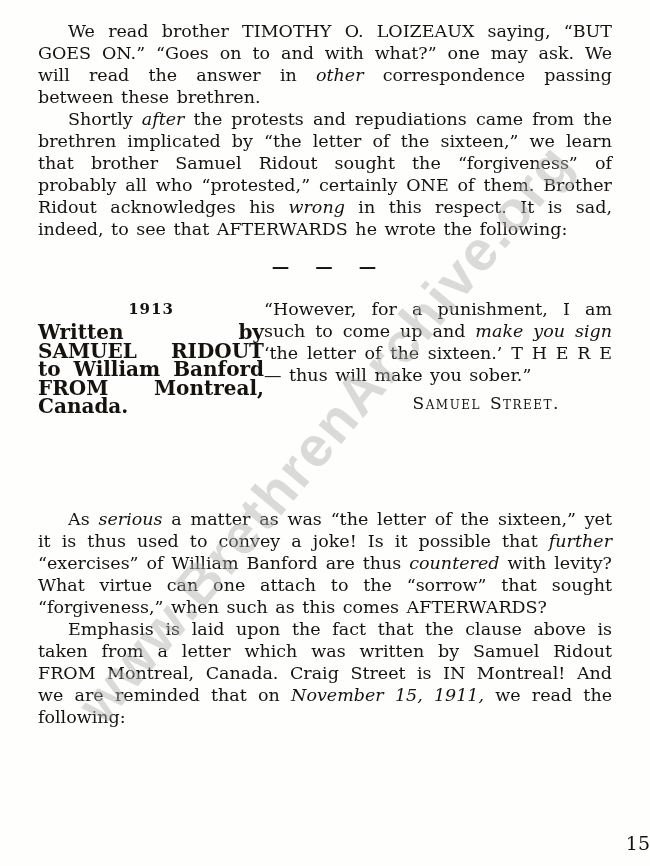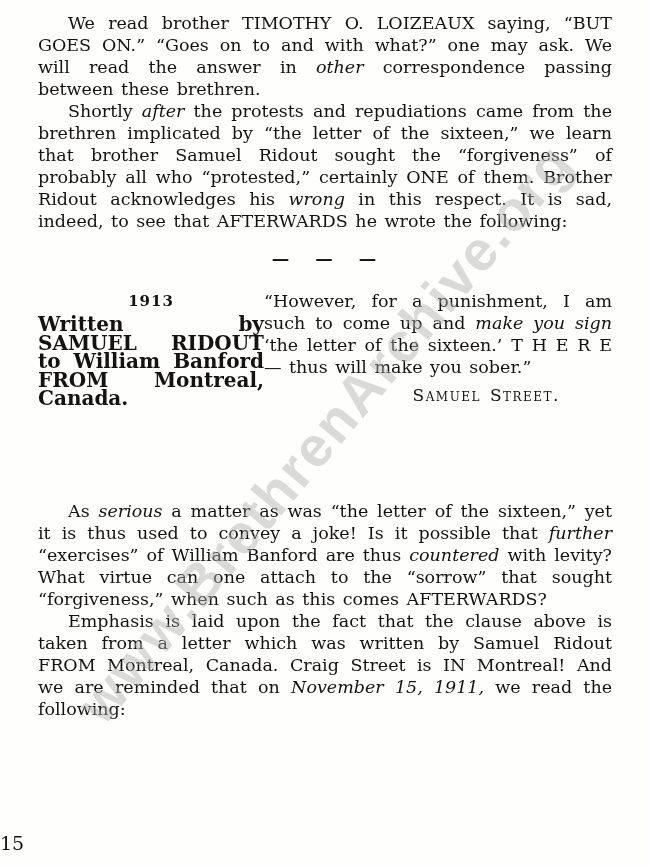--- a/index.html
+++ b/index.html
@@ -7,21 +7,21 @@
     position: relative;
     width: 650px;
     height: 866px;
     margin: 0 auto;
     background: #fefefd;
     color: #151310;
     font-family: "DejaVu Serif", "Liberation Serif", serif;
     overflow: hidden;
   }
   .content {
-    padding: 12px 38px 0 38px;
+    padding: 20px 38px 0 38px;
     text-align: justify;
     font-size: 17.5px;
     line-height: 22px;
     word-spacing: 2px;
   }
   .content p { margin: 0; text-indent: 30px; }
   .sep {
     text-align: center;
     text-indent: 0;
     margin: 16px 0 20px 0;
@@ -59,21 +59,21 @@
     padding-right: 52px;
     font-variant: small-caps;
     letter-spacing: 1.5px;
     font-size: 17px;
   }
   .page-number {
     position: absolute;
     bottom: 12px;
     left: 0;
     width: 100%;
-    text-align: left;
+    text-align: right;
     font-size: 19px;
   }
   .watermark {
     position: absolute;
     left: 50%;
     top: 50%;
     transform: translate(-50%, -50%) rotate(-50deg);
     white-space: nowrap;
     font-family: "Liberation Sans", sans-serif;
     font-weight: bold;

